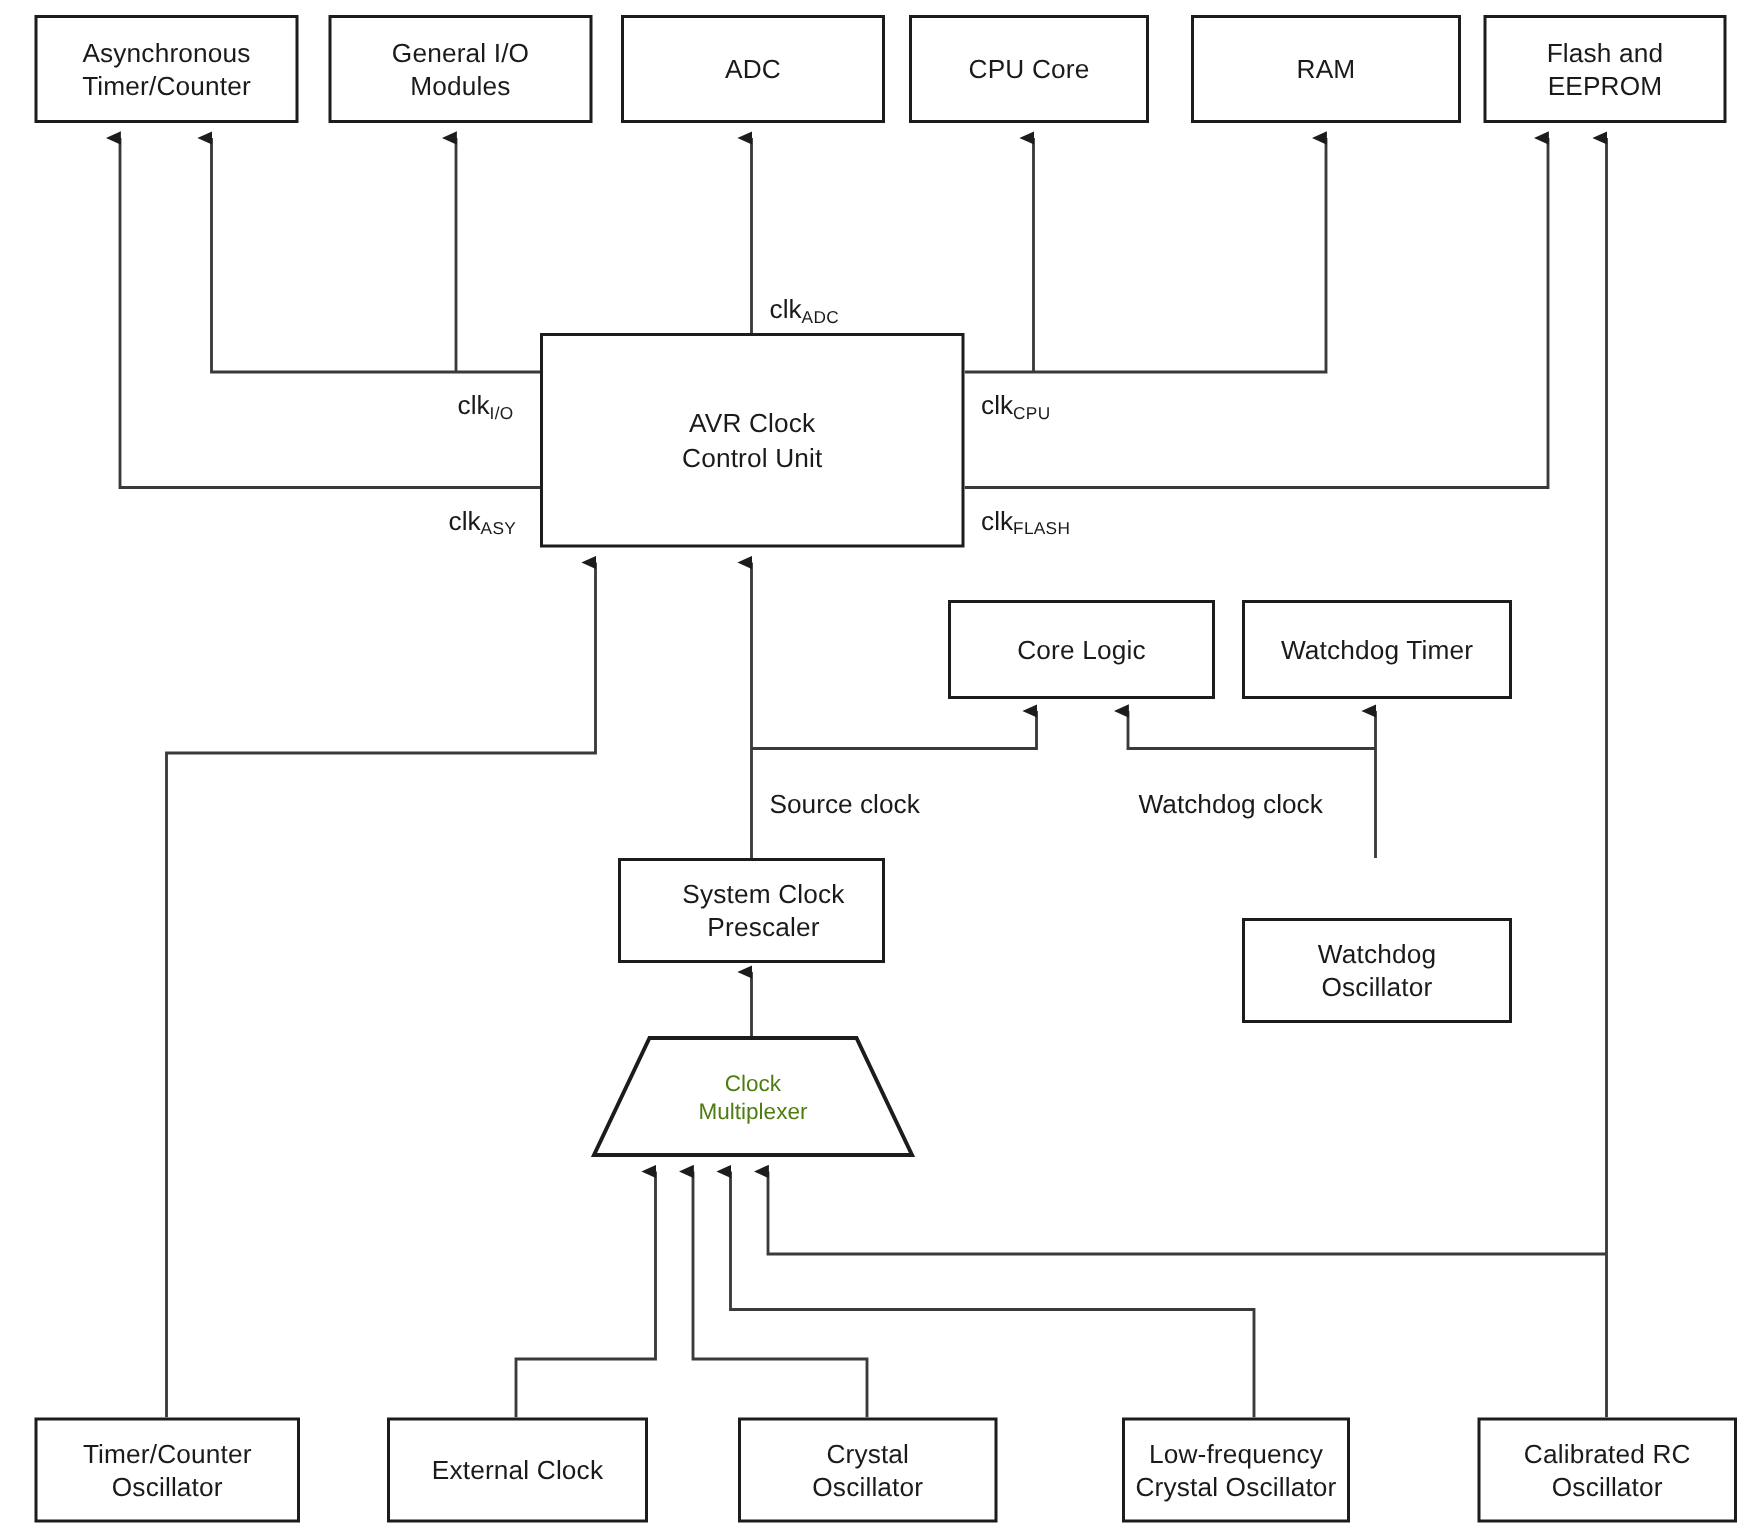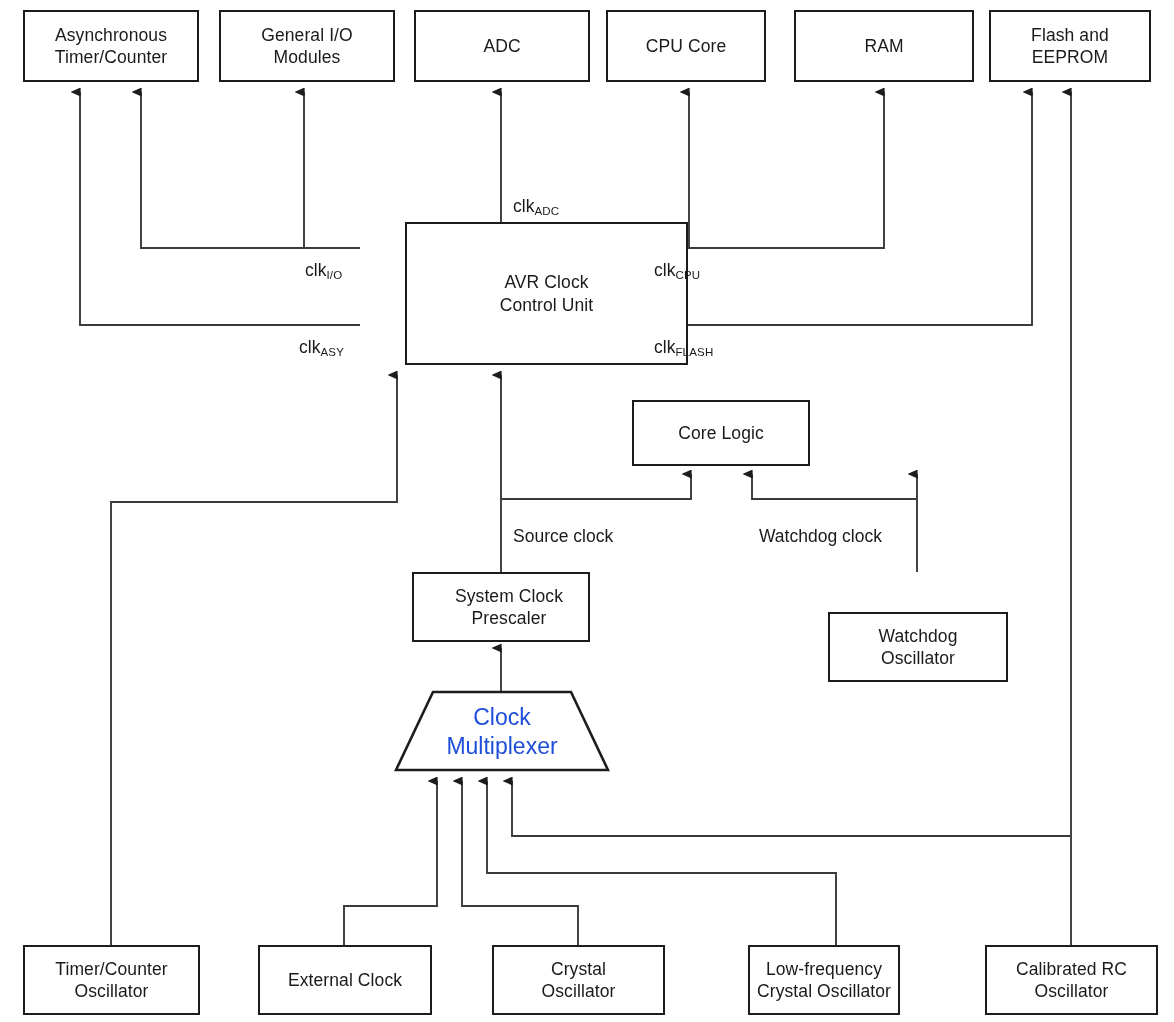--- a/index.html
+++ b/index.html
@@ -37,23 +37,23 @@
     white-space: pre-line;
     letter-spacing: 0.1px;
     z-index: 3;
   }
   .mux {
     position: absolute;
     display: flex;
     align-items: center;
     justify-content: center;
     text-align: center;
-    font-size: 23px;
+    font-size: 15px;
     line-height: 1.28;
-    color: #1d4ed8;
+    color: #4d7c0f;
     white-space: pre-line;
     z-index: 3;
     background: transparent;
   }
   .mux .muxlabel {
     position: relative;
     z-index: 4;
     padding-top: 2px;
   }
   .mux svg {
@@ -145,21 +145,21 @@
 
   <div class="node" style="left:794px; top:10px; width:180px; height:72px;">
     <span>RAM</span>
   </div>
 
   <div class="node" style="left:989px; top:10px; width:162px; height:72px;">
     <span>Flash and
 EEPROM</span>
   </div>
 
-  <div class="node" style="left:360px; top:222px; width:283px; height:143px;margin-left:45px;">
+  <div class="node" style="left:360px; top:222px; width:283px; height:143px;">
     <span>AVR Clock
 Control Unit</span>
   </div>
 
   <div class="wlabel" style="left:513px; top:196px;">
     <span>clk</span><sub>ADC</sub>
   </div>
 
   <div class="wlabel" style="left:305px; top:260px;">
     <span>clk</span><sub>I/O</sub>
@@ -178,20 +178,23 @@
   </div>
 
   <div class="wlabel" style="left:513px; top:526px;">Source clock</div>
 
   <div class="wlabel" style="left:759px; top:526px;">Watchdog clock</div>
 
   <div class="node" style="left:632px; top:400px; width:178px; height:66px;">
     <span>Core  Logic</span>
   </div>
 
+  <div class="node" style="left:828px; top:400px; width:180px; height:66px;">
+    <span>Watchdog  Timer</span>
+  </div>
 
   <div class="node" style="left:412px; top:572px; width:178px; height:70px;padding-left:16px;">
     <span>System Clock
 Prescaler</span>
   </div>
 
   <div class="node" style="left:828px; top:572px; width:180px; height:70px;margin-top:40px;">
     <span>Watchdog
 Oscillator</span>
   </div>

